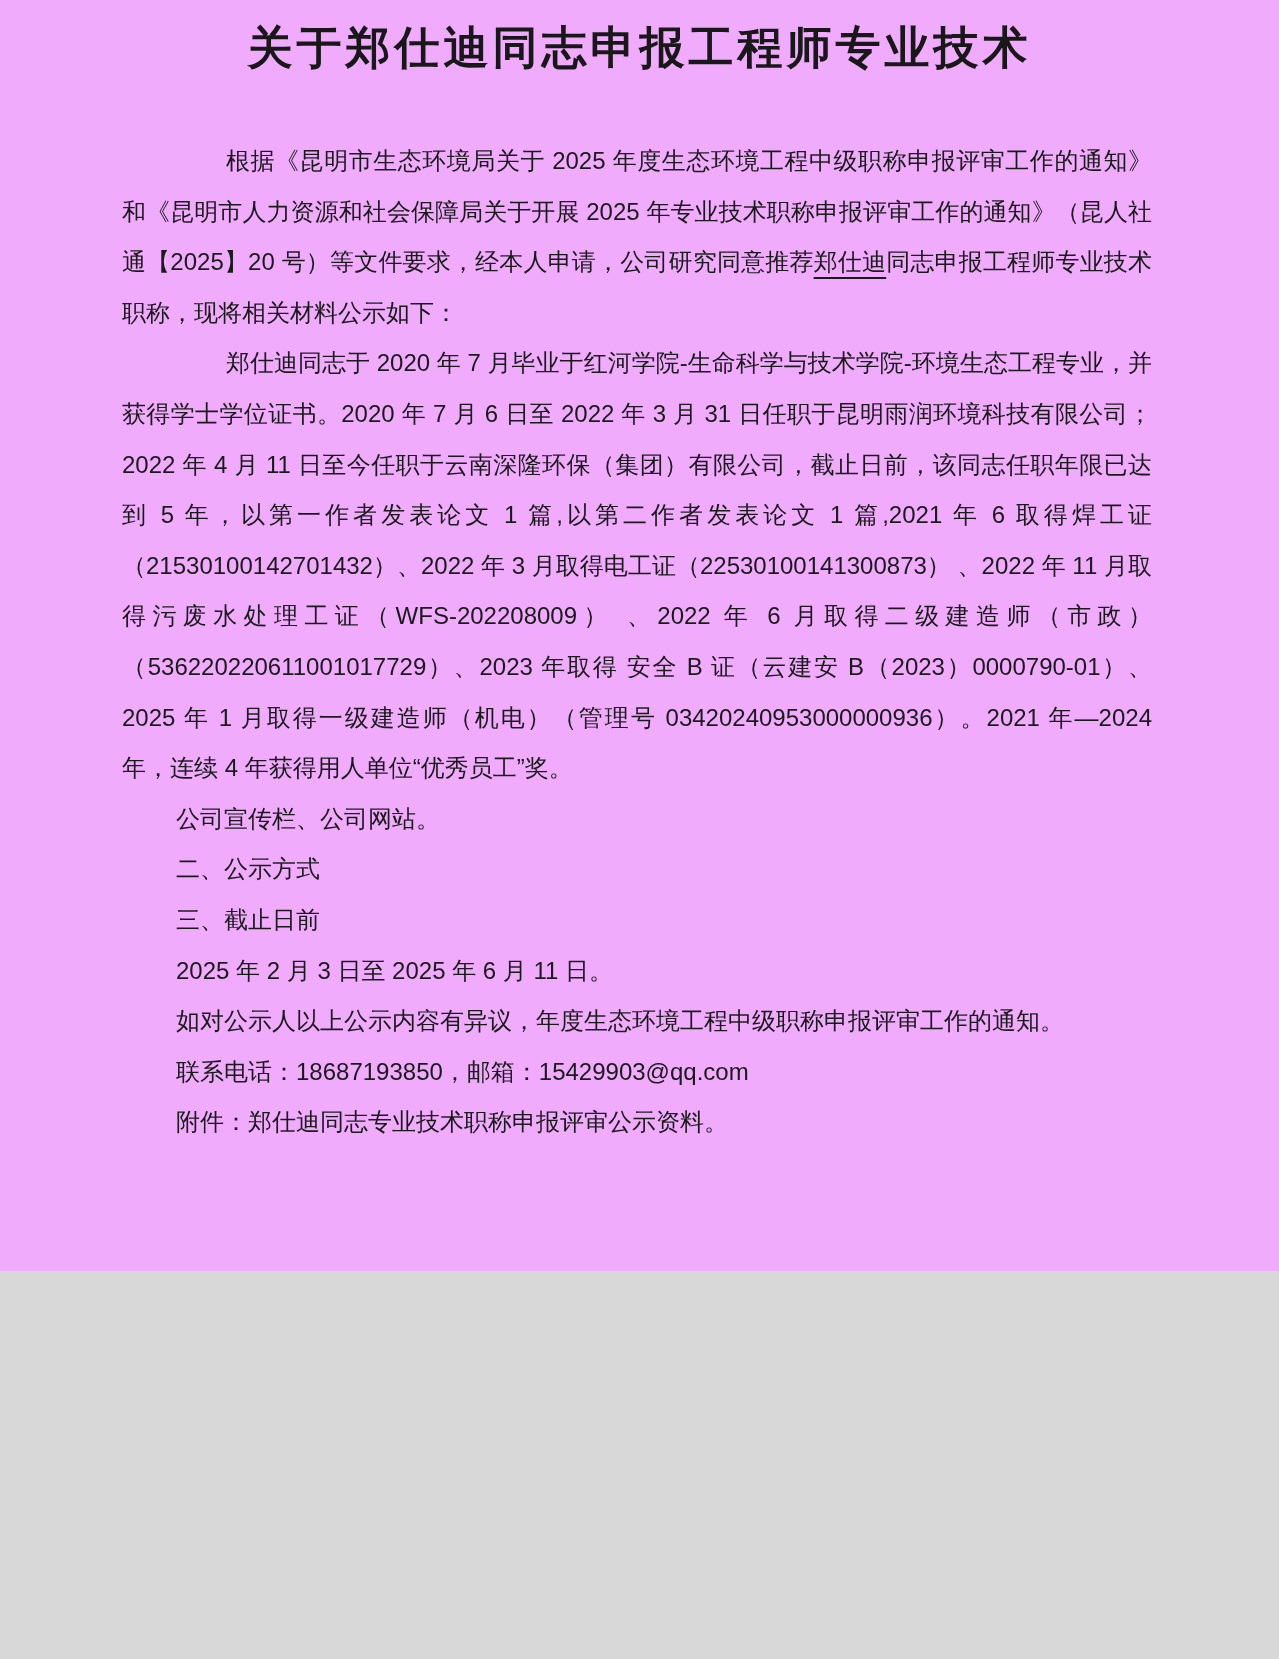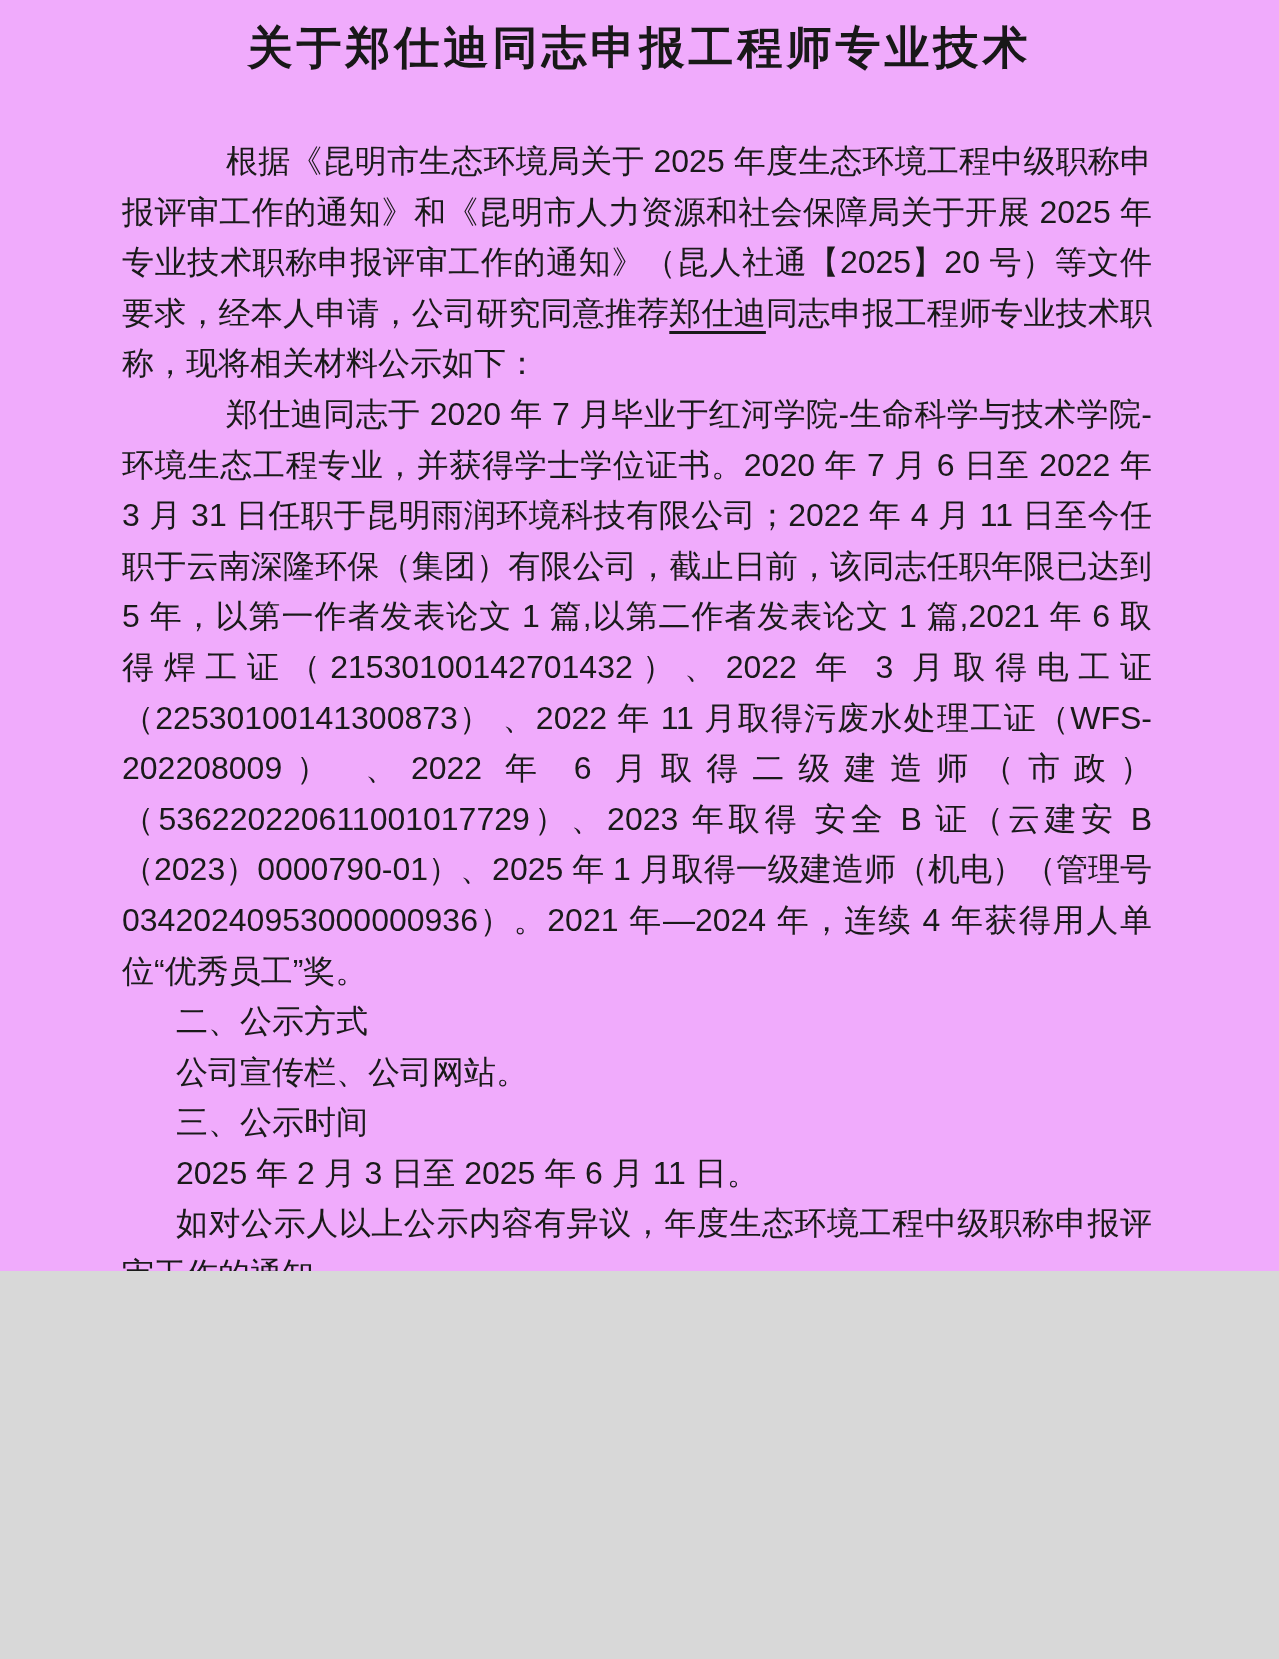--- a/index.html
+++ b/index.html
@@ -16,21 +16,21 @@
     position:absolute;top:18px;left:0;width:100%;
     text-align:center;
     font-family:"Liberation Serif","DejaVu Serif",serif;
     font-weight:700;
     font-size:45px;line-height:60px;
     letter-spacing:4px;
     color:#181818;
   }
   .doc-body{
     position:absolute;top:136px;left:122px;width:1030px;
-    font-size:32px;line-height:50.6px;
+    font-size:24px;line-height:50.6px;
     text-align:justify;
     color:#1a1a1a;
   }
   .doc-body p{margin:0;}
   .indent-wide{text-indent:104px;}
   .indent-narrow{text-indent:54px;}
   .name-underline{text-decoration:underline;text-underline-offset:7px;}
   .signature-line{
     position:absolute;top:1429px;left:742px;
     font-size:30px;letter-spacing:-1.5px;color:#1a1a1a;
@@ -54,23 +54,23 @@
 
 <div class="page">
 
   <div class="doc-title">
     <div>关于郑仕迪同志申报工程师专业技术</div>
   </div>
 
   <div class="doc-body">
     <p class="indent-wide"><span>根据《昆明市生态环境局关于 2025 年度生态环境工程中级职称申报评审工作的通知》和《昆明市人力资源和社会保障局关于开展 2025 年专业技术职称申报评审工作的通知》（昆人社通【2025】20 号）等文件要求，经本人申请，公司研究同意推荐</span><span class="name-underline">郑仕迪</span><span>同志申报工程师专业技术职称，现将相关材料公示如下：</span></p>
     <p class="indent-wide">郑仕迪同志于 2020 年 7 月毕业于红河学院-生命科学与技术学院-环境生态工程专业，并获得学士学位证书。2020 年 7 月 6 日至 2022 年 3 月 31 日任职于昆明雨润环境科技有限公司；2022 年 4 月 11 日至今任职于云南深隆环保（集团）有限公司，截止日前，该同志任职年限已达到 5 年，以第一作者发表论文 1 篇,以第二作者发表论文 1 篇,2021 年 6 取得焊工证（21530100142701432）、2022 年 3 月取得电工证（22530100141300873） 、2022 年 11 月取得污废水处理工证（WFS-202208009） 、2022 年 6 月取得二级建造师（市政）（536220220611001017729）、2023 年取得 安全 B 证（云建安 B（2023）0000790-01）、2025 年 1 月取得一级建造师（机电）（管理号 03420240953000000936）。2021 年—2024 年，连续 4 年获得用人单位“优秀员工”奖。</p>
+    <p class="indent-narrow">公司宣传栏、公司网站。</p>
     <p class="indent-narrow">二、公示方式</p>
-    <p class="indent-narrow">公司宣传栏、公司网站。</p>
-    <p class="indent-narrow">三、公示时间</p>
+    <p class="indent-narrow">三、截止日前</p>
     <p class="indent-narrow">2025 年 2 月 3 日至 2025 年 6 月 11 日。</p>
     <p class="indent-narrow">如对公示人以上公示内容有异议，年度生态环境工程中级职称申报评审工作的通知。</p>
     <p class="indent-narrow">联系电话：18687193850，邮箱：15429903@qq.com</p>
     <p class="indent-narrow">附件：郑仕迪同志专业技术职称申报评审公示资料。</p>
   </div>
 
   <div class="signature-line">云南深隆环保（集团）有限公司</div>
   <div class="date-line">2025 年 6 月 12 日</div>
 
   <svg class="seal" viewBox="0 0 300 300" xmlns="http://www.w3.org/2000/svg">

